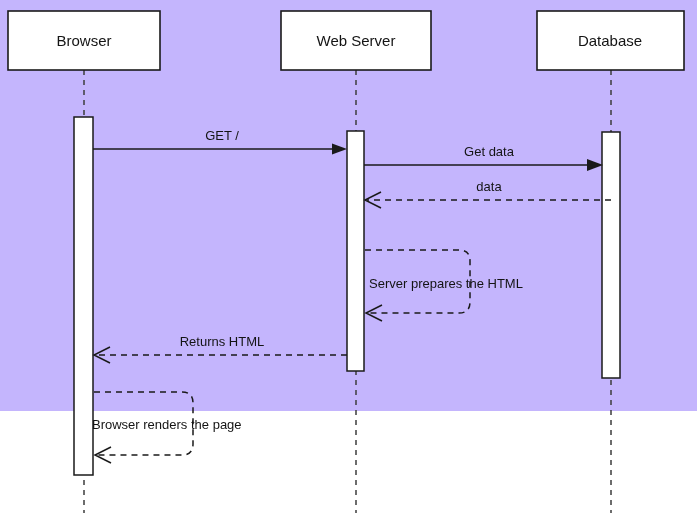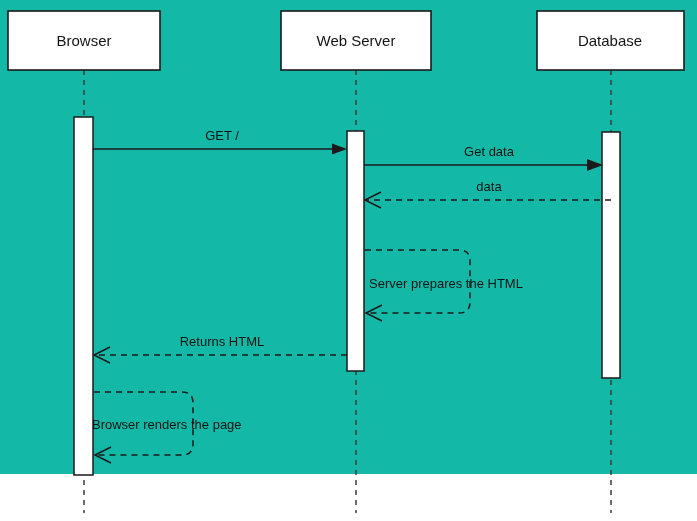--- a/index.html
+++ b/index.html
@@ -9,22 +9,22 @@
   }
   body {
     width: 697px;
     height: 521px;
     font-family: "Liberation Sans", sans-serif;
     overflow: hidden;
   }
   #diagram-root {
     position: relative;
     width: 697px;
-    height: 474px;
-    background: #14b8a6;
+    height: 411px;
+    background: #c4b5fd;
   }
   svg.diagram-canvas {
     position: absolute;
     top: 0;
     left: 0;
     width: 697px;
     height: 521px;
   }
   .participant-box-rect {
     fill: #ffffff;

